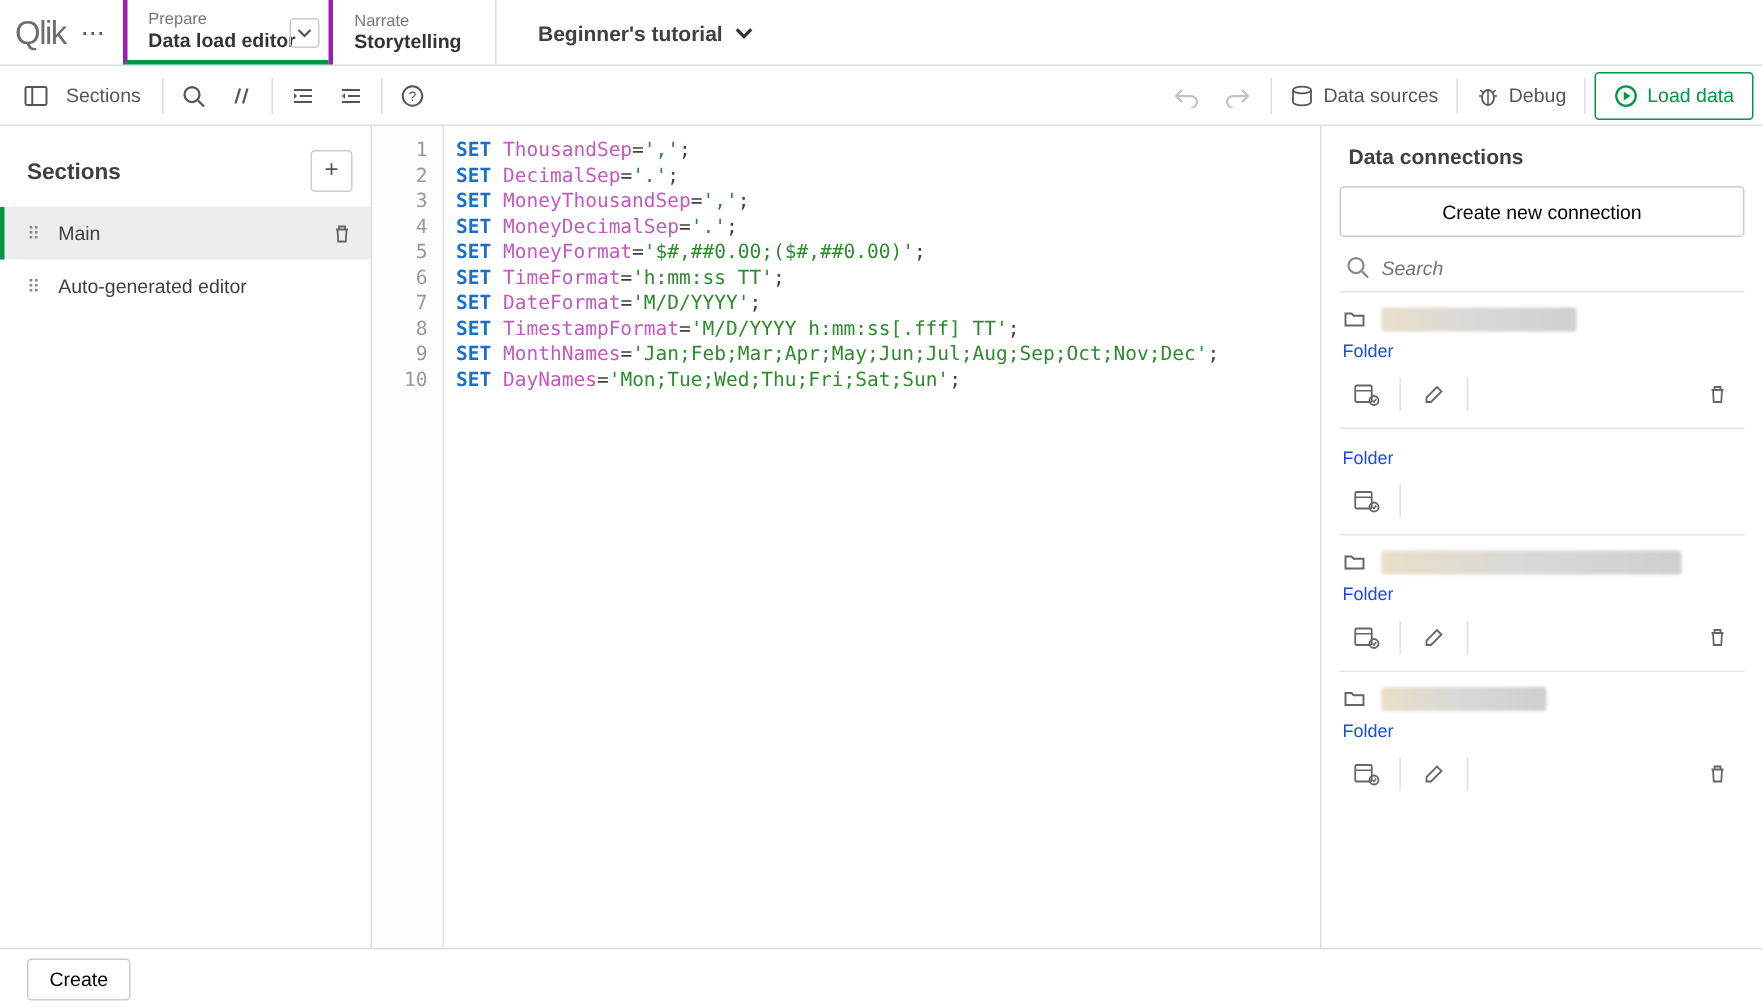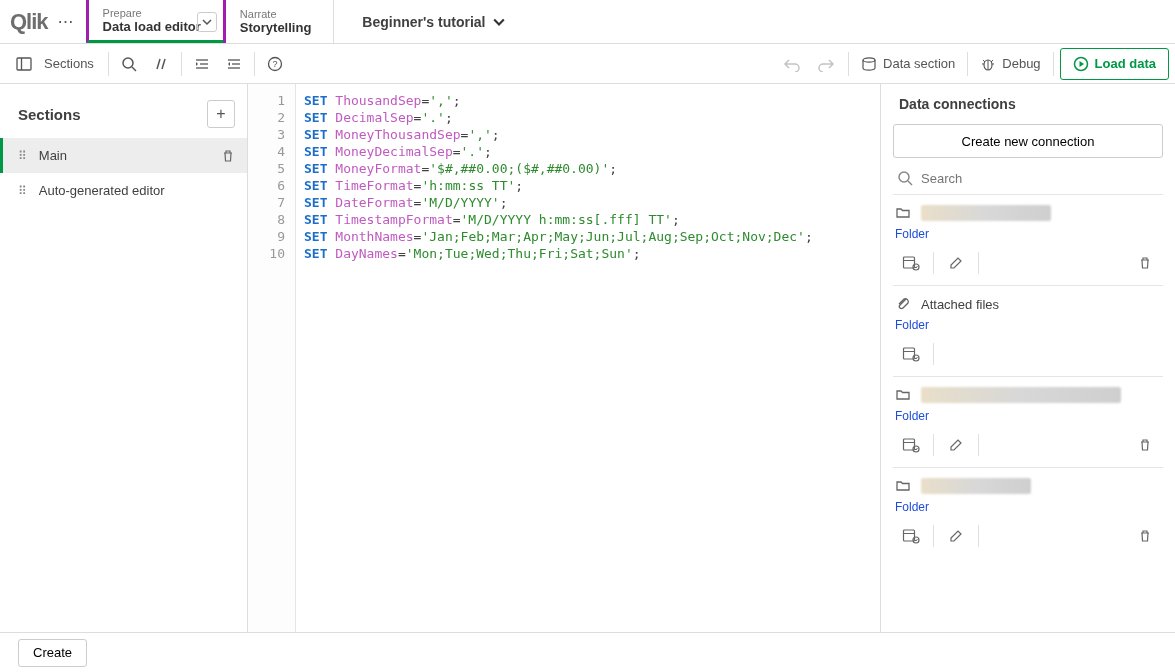--- a/index.html
+++ b/index.html
@@ -1,54 +1,54 @@
 <!DOCTYPE html>
 <html><head>
 <meta charset="utf-8">
 <style>
 * { box-sizing: border-box; margin: 0; padding: 0; }
 body { font-family: "Segoe UI", Arial, sans-serif; font-size: 13px; color: #404040; width: 1175px; height: 672px; overflow: hidden; background: #fff; }
 .topbar { display: flex; height: 44px; border-bottom: 1px solid #ddd; align-items: stretch; }
 .logo-area { display: flex; align-items: center; padding: 0 12px 0 10px; gap: 10px; }
-.logo { font-weight: bold; font-size: 22px; color: #6e6e6e; letter-spacing: -1px; }
+.logo { font-weight: normal; font-size: 22px; color: #6e6e6e; letter-spacing: -1px; }
 .more-dots { font-size: 16px; color: #555; cursor: pointer; }
 .nav-item { border-left: 3px solid #a21caf; padding: 4px 22px 4px 14px; display: flex; flex-direction: column; justify-content: center; position: relative; }
 .nav-item.active { border-bottom: 3px solid #009845; }
 .nav-label-sm { font-size: 11px; color: #777; }
 .nav-label-lg { font-size: 13px; font-weight: 600; color: #333; }
 .nav-chevron { position: absolute; right: 6px; top: 12px; border: 1px solid #ccc; border-radius: 3px; width: 20px; height: 20px; display: flex; align-items: center; justify-content: center; font-size: 10px; color: #555; }
 .app-title { border-left: 1px solid #ddd; flex: 1; display: flex; align-items: center; padding-left: 28px; font-weight: 600; font-size: 14px; }
 .app-title .chev { margin-left: 8px; font-size: 12px; }
 .toolbar { display: flex; height: 40px; border-bottom: 1px solid #ddd; align-items: center; padding: 0 6px; }
 .tb-btn { height: 30px; min-width: 32px; display: inline-flex; align-items: center; justify-content: center; padding: 0 6px; border-radius: 3px; color: #555; cursor: pointer; }
 .tb-sep { width: 1px; height: 24px; background: #ddd; margin: 0 4px; }
 .tb-sections { padding: 0 10px; gap: 6px; }
 .tb-right { margin-left: auto; display: flex; align-items: center; gap: 2px; }
-.load-btn { height: 32px; border: 1px solid #009845; color: #009845; border-radius: 3px; display: flex; align-items: center; padding: 0 12px; gap: 6px; font-weight: 700; cursor: pointer; }
+.load-btn { height: 32px; border: 1px solid #009845; color: #009845; border-radius: 3px; display: flex; align-items: center; padding: 0 12px; gap: 6px; font-weight: 400; cursor: pointer; }
 .main { display: flex; height: 548px; }
 .sidebar { width: 248px; border-right: 1px solid #ddd; display: flex; flex-direction: column; padding: 8px 0; position: relative; }
 .sidebar-header { display: flex; align-items: center; justify-content: space-between; padding: 8px 12px 10px 18px; }
 .sidebar-header h3 { font-size: 15px; font-weight: 600; }
 .add-section { width: 28px; height: 28px; border: 1px solid #ccc; border-radius: 3px; display: flex; align-items: center; justify-content: center; font-size: 16px; color: #555; cursor: pointer; }
 .section-item { display: flex; align-items: center; padding: 10px 12px 10px 18px; gap: 12px; cursor: pointer; }
 .section-item.active { background: #ededed; border-left: 3px solid #009845; padding-left: 15px; }
 .drag-handle { color: #888; font-size: 12px; }
 .section-item .name { flex: 1; font-size: 13px; }
 .trash { color: #666; }
 .editor { flex: 1; display: flex; font-family: Consolas, monospace; font-size: 13px; border-right: 1px solid #ddd; overflow: hidden; }
 .gutter { width: 48px; text-align: right; padding: 8px 10px; color: #999; background: #fdfdfd; border-right: 1px solid #e5e5e5; line-height: 17px; }
 .code { padding: 8px 8px; white-space: pre; line-height: 17px; flex: 1; }
 .kw { color: #1a6fc9; font-weight: bold; }
 .var { color: #c05ac0; }
 .str { color: #2e8b2e; }
 .rpanel { width: 294px; padding: 12px 12px; overflow-y: auto; }
 .rpanel h3 { font-size: 14px; font-weight: 600; margin-bottom: 12px; padding-left: 6px; }
 .create-conn { width: 100%; height: 34px; border: 1px solid #ccc; background: #fff; border-radius: 3px; font-size: 13px; cursor: pointer; }
 .search-row { display: flex; align-items: center; gap: 8px; padding: 12px 4px 8px 4px; color: #888; }
-.search-row input { border: none; outline: none; font-size: 13px; flex: 1; }
+.search-row input { border: none; outline: none; font-style: italic; font-size: 13px; flex: 1; }
 .conn-block { border-top: 1px solid #e5e5e5; padding: 8px 2px 6px 2px; }
 .conn-row1 { display: flex; align-items: center; gap: 10px; padding: 2px 0; }
 .blur-name { display: inline-block; height: 16px; background: linear-gradient(90deg,#e9dfc9,#d8d8d8,#cfcfcf); border-radius: 2px; filter: blur(1px); }
 .conn-type { font-size: 12px; color: #1d4ed8; padding: 4px 0 6px 0; }
 .conn-actions { display: flex; align-items: center; gap: 6px; padding: 2px 0; }
 .icon-btn { width: 32px; height: 28px; border: 1px solid transparent; border-radius: 3px; display: flex; align-items: center; justify-content: center; color: #666; cursor: pointer; }
 .conn-actions .sep { width: 1px; height: 22px; background: #e0e0e0; }
 .output-bar { height: 40px; border-top: 1px solid #ddd; display: flex; align-items: center; padding-left: 18px; }
 .output-btn { height: 28px; border: 1px solid #ccc; background: #fff; border-radius: 3px; padding: 0 14px; font-size: 13px; cursor: pointer; }
 svg { display: block; }
@@ -140,21 +140,21 @@
       <svg width="18" height="16" viewBox="0 0 18 16">
           <path d="M12 4 L16 8 L12 12 M16 8 H6 A4 4 0 0 0 6 16" fill="none" stroke="#555" stroke-width="1.5"></path>
         </svg>
     </div>
     <div class="tb-sep"></div>
     <div class="tb-btn">
       <svg width="16" height="16" viewBox="0 0 16 16">
           <ellipse cx="8" cy="4" rx="6" ry="2.2" fill="none" stroke="#555" stroke-width="1.2"></ellipse>
           <path d="M2 4 V12 A6 2.2 0 0 0 14 12 V4" fill="none" stroke="#555" stroke-width="1.2"></path>
         </svg>
-      <span style="margin-left:6px">Data section</span>
+      <span style="margin-left:6px">Data sources</span>
     </div>
     <div class="tb-sep"></div>
     <div class="tb-btn">
       <svg width="16" height="16" viewBox="0 0 16 16">
           <ellipse cx="8" cy="9" rx="4" ry="5" fill="none" stroke="#555" stroke-width="1.2"></ellipse>
           <line x1="8" y1="4" x2="8" y2="14" stroke="#555"></line>
           <line x1="2" y1="8" x2="4" y2="8" stroke="#555"></line>
           <line x1="12" y1="8" x2="14" y2="8" stroke="#555"></line>
           <line x1="3" y1="4" x2="5" y2="6" stroke="#555"></line>
           <line x1="13" y1="4" x2="11" y2="6" stroke="#555"></line>
@@ -248,26 +248,20 @@
             <div class="sep"></div>
             <div style="flex:1"></div>
             <div class="icon-btn">
               <svg width="14" height="14" viewBox="0 0 14 14">
                 <path d="M3 4 H11 M5 4 V2 H9 V4 M4 4 L4.5 12 H9.5 L10 4" fill="none" stroke="#666" stroke-width="1.2"></path>
               </svg>
             </div>
           </div>
         </div>
         <div class="conn-block">
-    <div class="conn-row1">
-            <svg width="16" height="16" viewBox="0 0 16 16">
-              <path d="M11 3 L5 9 A2 2 0 0 0 8 12 L13 7 A3 3 0 0 0 9 3 L4 8" fill="none" stroke="#666" stroke-width="1.3"></path>
-            </svg>
-            <span>Attached files</span>
-          </div>
     <div class="conn-type">Folder</div>
     <div class="conn-actions">
             <div class="icon-btn">
               <svg width="18" height="16" viewBox="0 0 18 16">
                 <rect x="1.5" y="2" width="11" height="11" rx="1" fill="none" stroke="#666" stroke-width="1.2"></rect>
                 <line x1="1.5" y1="5.5" x2="12.5" y2="5.5" stroke="#666"></line>
                 <circle cx="14" cy="12" r="3" fill="none" stroke="#666" stroke-width="1.2"></circle>
                 <path d="M13 12 L14 13 L15.5 11" fill="none" stroke="#666"></path>
               </svg>
             </div>

